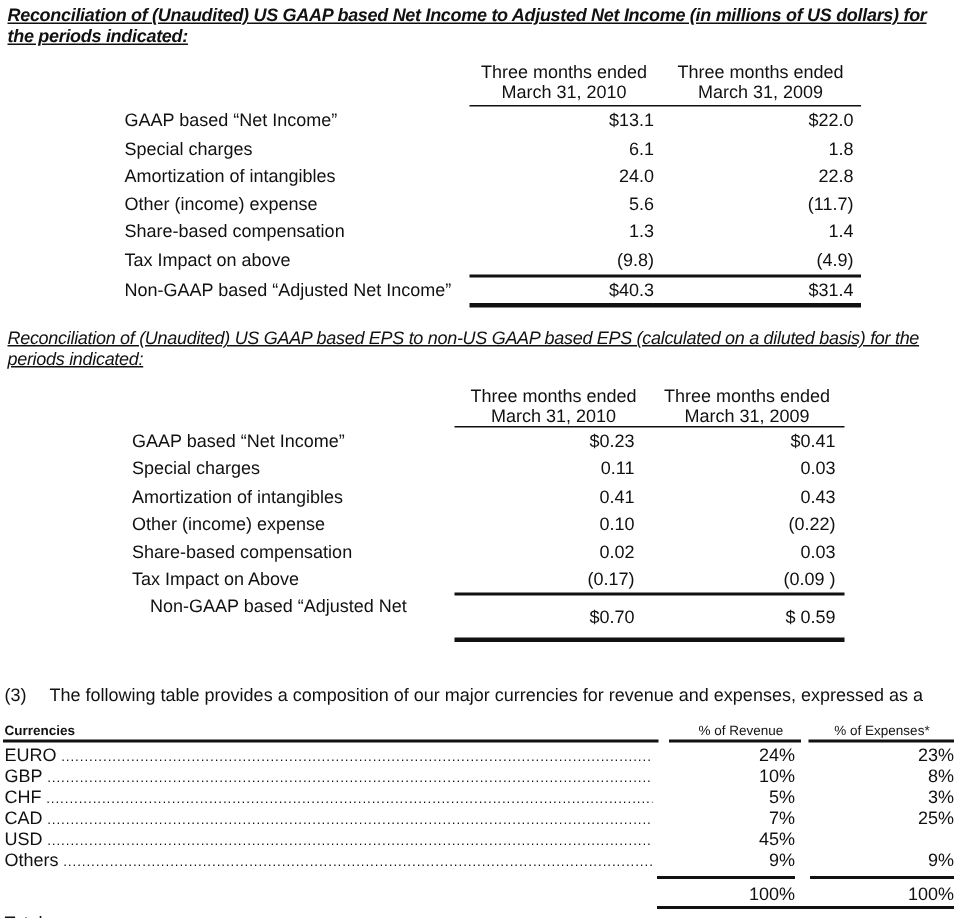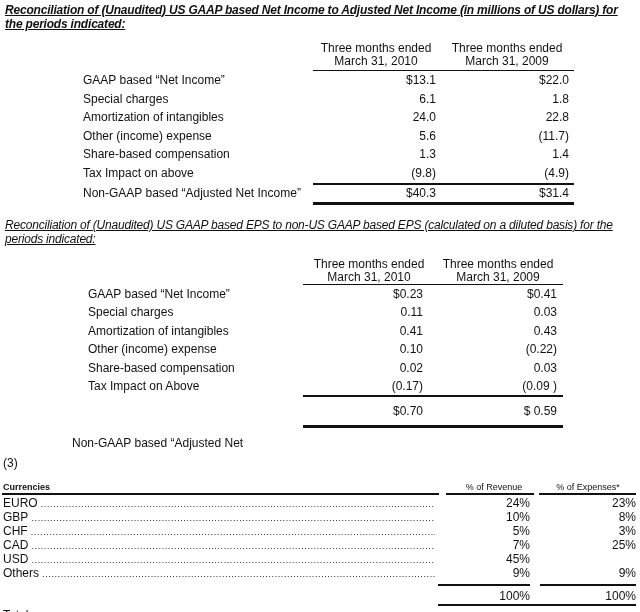--- a/index.html
+++ b/index.html
@@ -121,31 +121,32 @@
     <div class="abs val" style="left:330px; top:361px; width:93px;">0.02</div>
     <div class="abs val" style="left:460px; top:361px; width:97px;">0.03</div>
   </div>
   <div>
     <div class="abs rowlabel" style="left:88px; top:379px;">Tax Impact on Above</div>
     <div class="abs val" style="left:330px; top:379px; width:93px;">(0.17)</div>
     <div class="abs val" style="left:460px; top:379px; width:97px;">(0.09 )</div>
   </div>
   <div class="abs hline" style="left:303px; top:395px; width:260px; height:2px;"></div>
   <div>
-    <div class="abs rowlabel" style="left:72px; top:397px; line-height:14px;margin-top:39px;">
+    <div class="abs rowlabel" style="left:100px; top:397px; line-height:14px;">
       <div>Non-GAAP based “Adjusted Net</div>
     </div>
     <div class="abs val" style="left:330px; top:404px; width:93px;">$0.70</div>
     <div class="abs val" style="left:460px; top:404px; width:97px;">$ 0.59</div>
   </div>
   <div class="abs hline" style="left:303px; top:425px; width:260px; height:3px;"></div>
 </div>
 
 <div class="abs note" style="left:3px; top:456px;">(3)</div>
 <div class="abs note" style="left:33px; top:456px; width:604px;">
+  <div>The following table provides a composition of our major currencies for revenue and expenses, expressed as a</div>
 </div>
 
 <div>
   <div class="abs cur-head" style="left:3px; top:482px;">Currencies</div>
   <div class="abs cur-head" style="left:446px; top:482px; width:96px; text-align:center; font-weight:normal;">% of Revenue</div>
   <div class="abs cur-head" style="left:538px; top:482px; width:100px; text-align:center; font-weight:normal;">% of Expenses*</div>
   <div class="abs hline" style="left:2px; top:493px; width:437px; height:2px;"></div>
   <div class="abs hline" style="left:446px; top:493px; width:88px; height:2px;"></div>
   <div class="abs hline" style="left:539px; top:493px; width:97px; height:2px;"></div>
 

